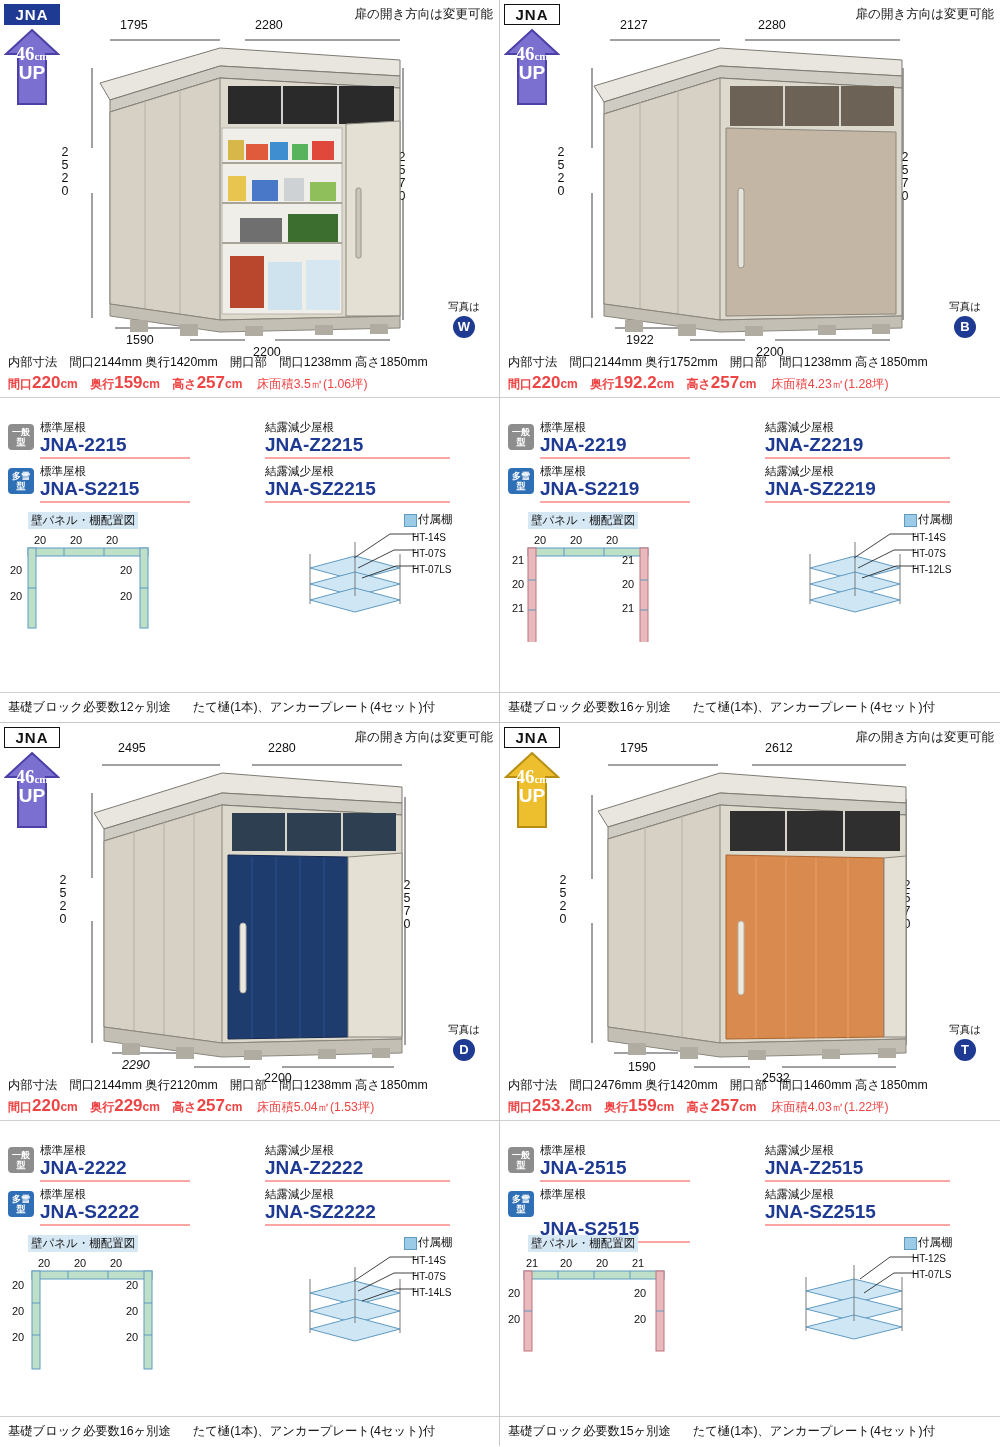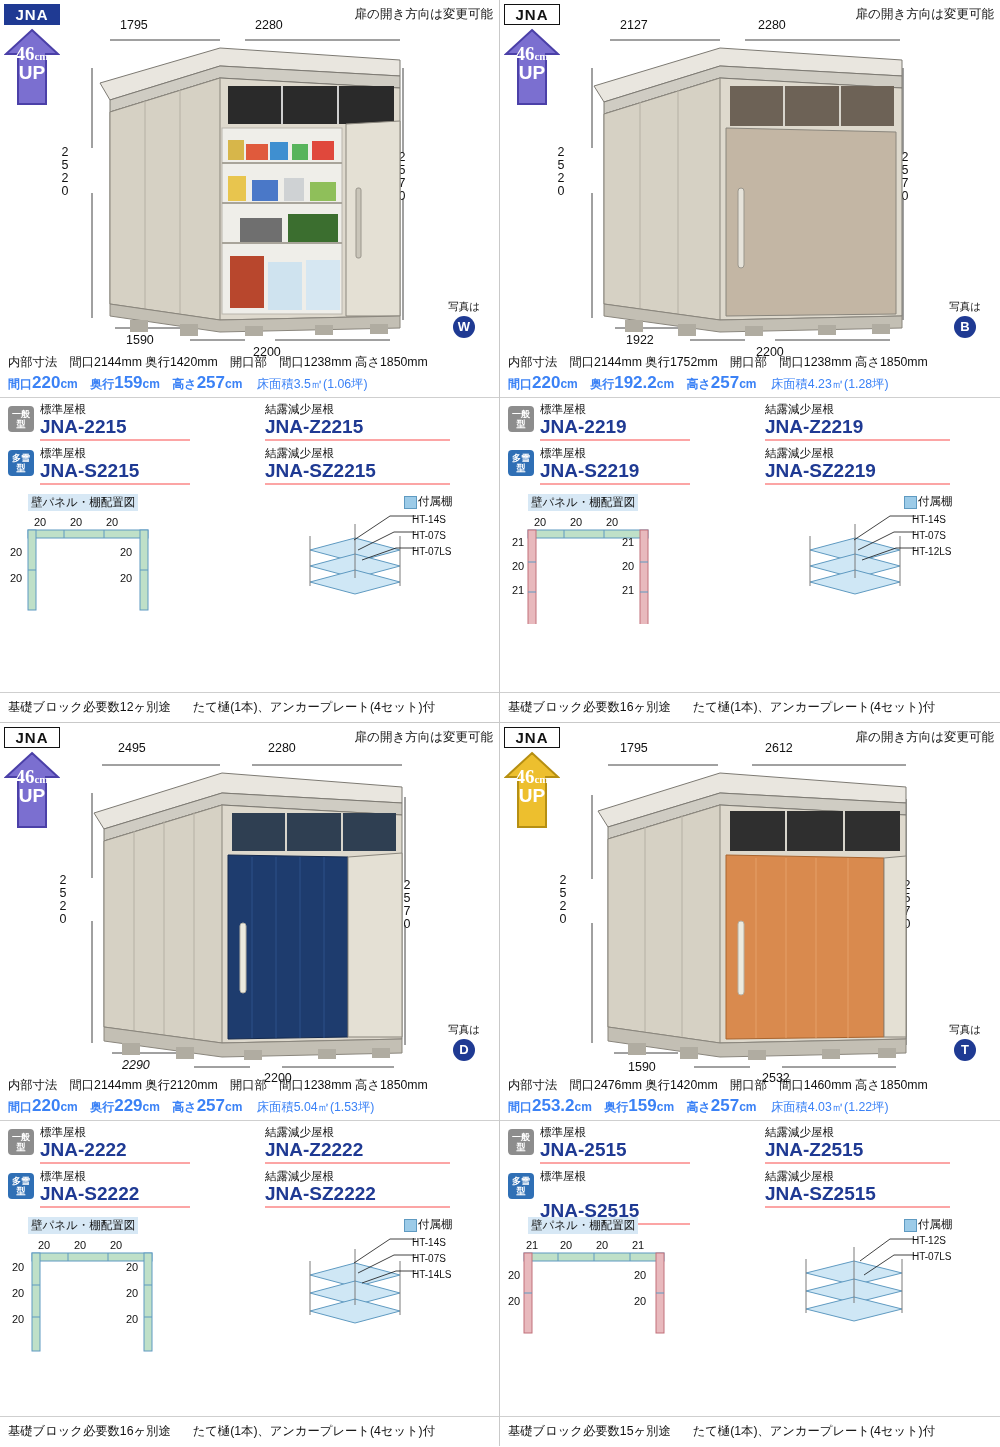--- a/index.html
+++ b/index.html
@@ -26,29 +26,29 @@
   .photo-note{position:absolute;right:6px;top:300px;font-size:10.5px;color:#111;text-align:center;width:58px;}
   .photo-circle{width:22px;height:22px;border-radius:50%;background:#1f3a93;color:#fff;font-weight:bold;font-size:13px;line-height:22px;text-align:center;margin:2px auto 0;}
   .dim{position:absolute;font-size:12.5px;color:#111;}
   .dimv{position:absolute;font-size:12.5px;color:#111;writing-mode:vertical-rl;text-orientation:upright;letter-spacing:-1px;}
 
   
   .shed{position:absolute;}
 
   
   .spec1{font-size:12.3px;padding:2px 0 0 8px;color:#111;white-space:nowrap;}
-  .spec2{padding:2px 0 0 8px;white-space:nowrap;color:#3b82f6;}
+  .spec2{padding:2px 0 0 8px;white-space:nowrap;color:#ef4444;}
   .spec2 .big{font-size:17px;font-weight:bold;}
   .spec2 .unit{font-size:12px;font-weight:bold;}
   .spec2 .area{font-size:12.3px;margin-left:10px;font-weight:normal;}
 
   hr.sep{border:none;border-top:1px solid #cfcfcf;margin:4px 0 0 0;}
 
   
-  .models{position:relative;margin-top:0;height:96px;padding-left:13px;}
+  .models{position:relative;margin-top:18px;height:96px;padding-left:13px;}
   .mtag{position:absolute;width:26px;height:26px;border-radius:4px;color:#fff;font-size:9px;font-weight:bold;text-align:center;line-height:10px;padding-top:3px;box-sizing:border-box;}
   .mtag.gray{background:#8d8d8d;}
   .mtag.blue{background:#2f6fb5;}
   .mlabel{position:absolute;font-size:11.5px;color:#111;}
   .mcode{position:absolute;font-size:19px;font-weight:bold;color:#1f3a93;border-bottom:2px solid #fca5a5;padding-bottom:1px;}
 
   
   .diagrams{position:relative;height:170px;}
   .panel-title{position:absolute;left:28px;top:0;font-size:11.5px;background:#d7e8f5;padding:1px 3px;color:#111;}
   .shelf-title{position:absolute;font-size:11.5px;color:#111;}

